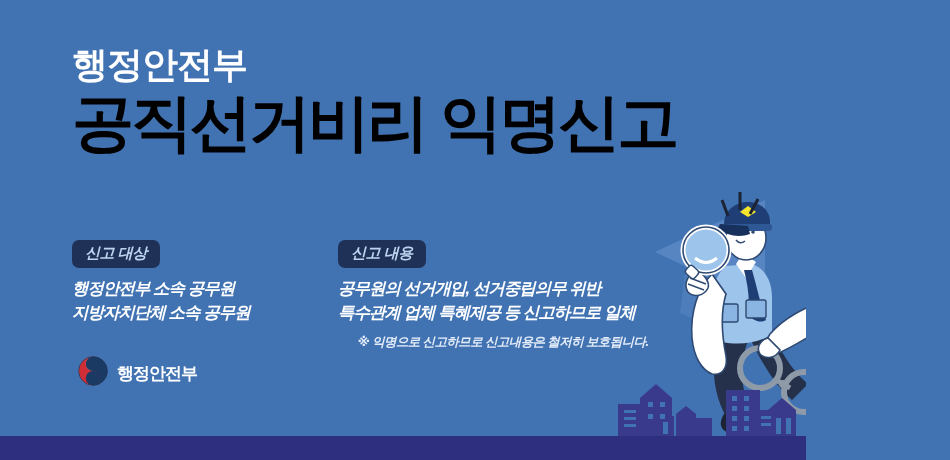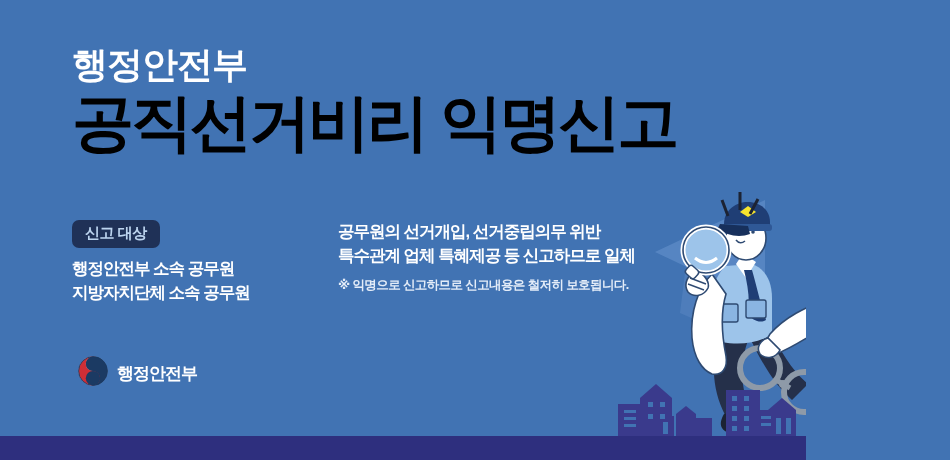--- a/index.html
+++ b/index.html
@@ -35,36 +35,36 @@
   .h-sub{
     font-size:36px;font-weight:700;color:#ffffff;letter-spacing:-1px;
     line-height:1.05;margin:0;
   }
   .h-main{
     font-size:62px;font-weight:700;color:#000000;letter-spacing:-3px;
     line-height:1.08;margin:6px 0 0 0;white-space:nowrap;
   }
 
   
-  .cols{position:absolute;left:72px;top:220px;display:flex;gap:38px;}
+  .cols{position:absolute;left:72px;top:240px;display:flex;gap:38px;font-style:italic;}
   .col-left{width:228px;}
   .col-right{width:330px;}
   .pill{
     display:inline-block;background:#1f3157;color:#bcd4ef;
     font-size:15px;font-weight:700;letter-spacing:-.5px;
     padding:4px 13px 5px;border-radius:7px;margin-bottom:9px;
   }
   .line{
     font-size:16.5px;font-weight:700;color:#ffffff;letter-spacing:-1px;
     line-height:1.45;white-space:nowrap;
   }
   .line.hl{color:#ffffff;}
   .note{
     font-size:12.5px;font-weight:700;color:#e3ecf8;letter-spacing:-.6px;
-    margin-top:9px;white-space:nowrap;
+    margin-top:9px;white-space:nowrap;text-align:center;
   }
 
   
   .ministry{
     position:absolute;left:78px;top:356px;display:flex;align-items:center;gap:9px;
   }
   .ministry-name{
     font-size:17px;font-weight:700;color:#ffffff;letter-spacing:-1px;
   }
 
@@ -85,20 +85,21 @@
 
   <div class="cols">
 
     <div class="col-left">
       <div class="pill">신고 대상</div>
       <div class="line">행정안전부 소속 공무원</div>
       <div class="line">지방자치단체 소속 공무원</div>
     </div>
 
     <div class="col-right">
+      <div class="pill">신고 내용</div>
       <div class="line hl">공무원의 선거개입, 선거중립의무 위반</div>
       <div class="line">특수관계 업체 특혜제공 등 신고하므로 일체</div>
       <div class="note">※ 익명으로 신고하므로 신고내용은 철저히 보호됩니다.</div>
     </div>
 
   </div>
 
   <div class="ministry">
     <span>
       <svg width="30" height="30" viewBox="0 0 100 100">

